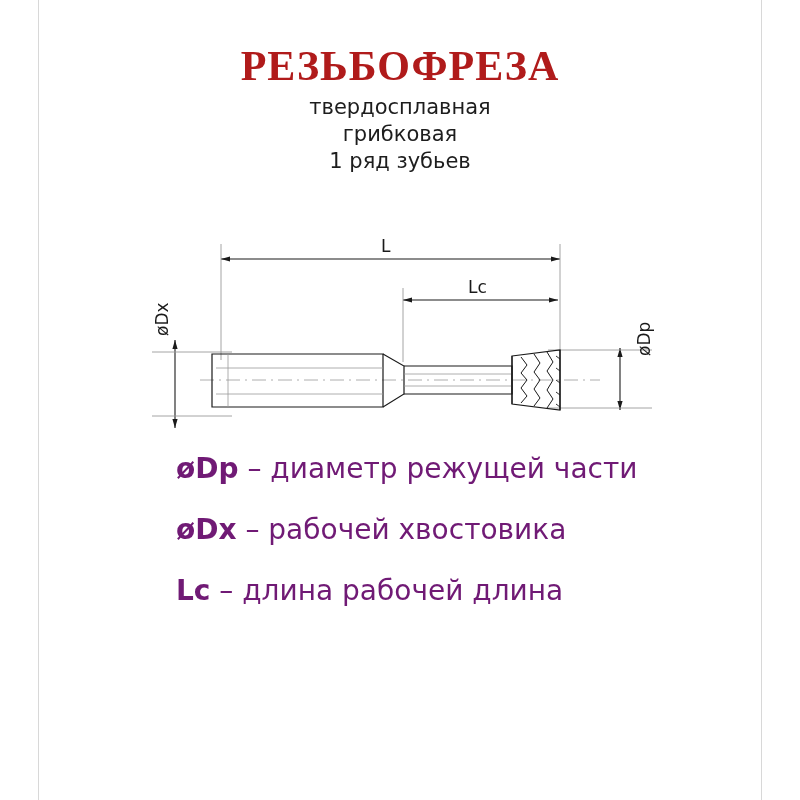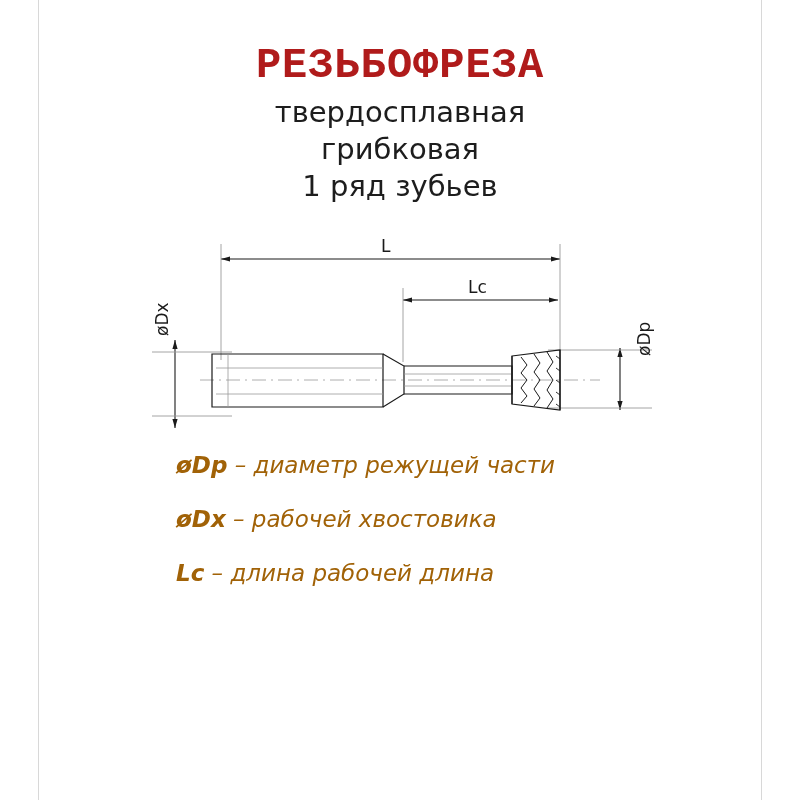--- a/index.html
+++ b/index.html
@@ -31,32 +31,32 @@
   .edge-rule.right { right: 38px; }
 
   .title-block {
     position: absolute;
     left: 0;
     right: 0;
     top: 44px;
     text-align: center;
   }
   .title-main {
-    font-family: Liberation Mono, monospace;
+    font-family: Liberation Serif, serif;
     font-weight: bold;
     font-size: 42px;
     letter-spacing: 1px;
     color: #b01b1b;
     line-height: 1.05;
     margin: 0;
   }
   .title-sub {
     font-family: "DejaVu Sans", sans-serif;
     font-weight: normal;
-    font-size: 29px;
+    font-size: 21px;
     color: #1d1d1d;
     line-height: 1.28;
     margin: 6px 0 0 0;
   }
   .title-sub .ln { display: block; }
   .title-sub .ln.bold { font-weight: normal; }
 
   
   .drawing {
     position: absolute;
@@ -86,25 +86,24 @@
 
   
   .legend {
     position: absolute;
     left: 176px;
     top: 452px;
     width: 560px;
   }
   .legend-row {
     font-family: "DejaVu Sans", sans-serif;
-    font-size: 23px;
-    color: #a16207;
+    font-size: 28px;
+    color: #701a75;
     margin-bottom: 28px;
     white-space: nowrap;
-    font-style: italic;
   }
   .legend-row .sym {
     font-weight: bold;
   }
   .legend-row .txt {
     font-weight: normal;
   }
 </style>
 </head>
 <body>

